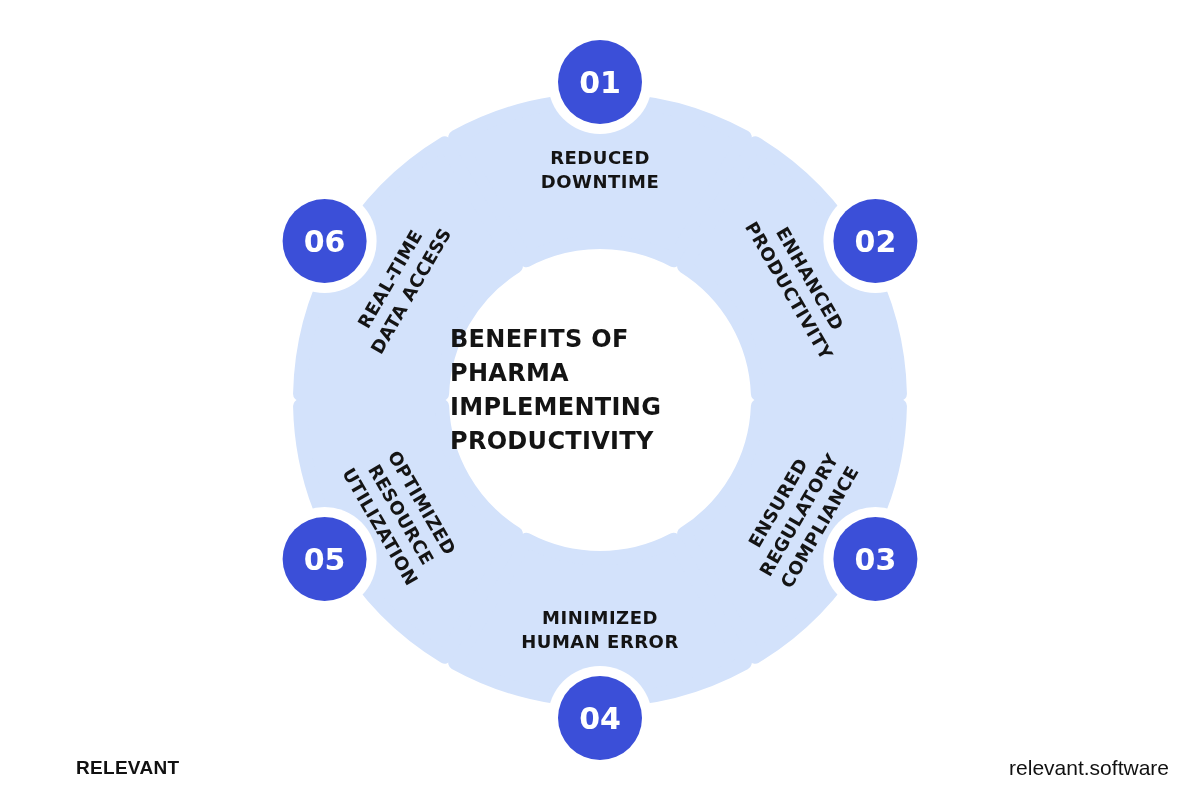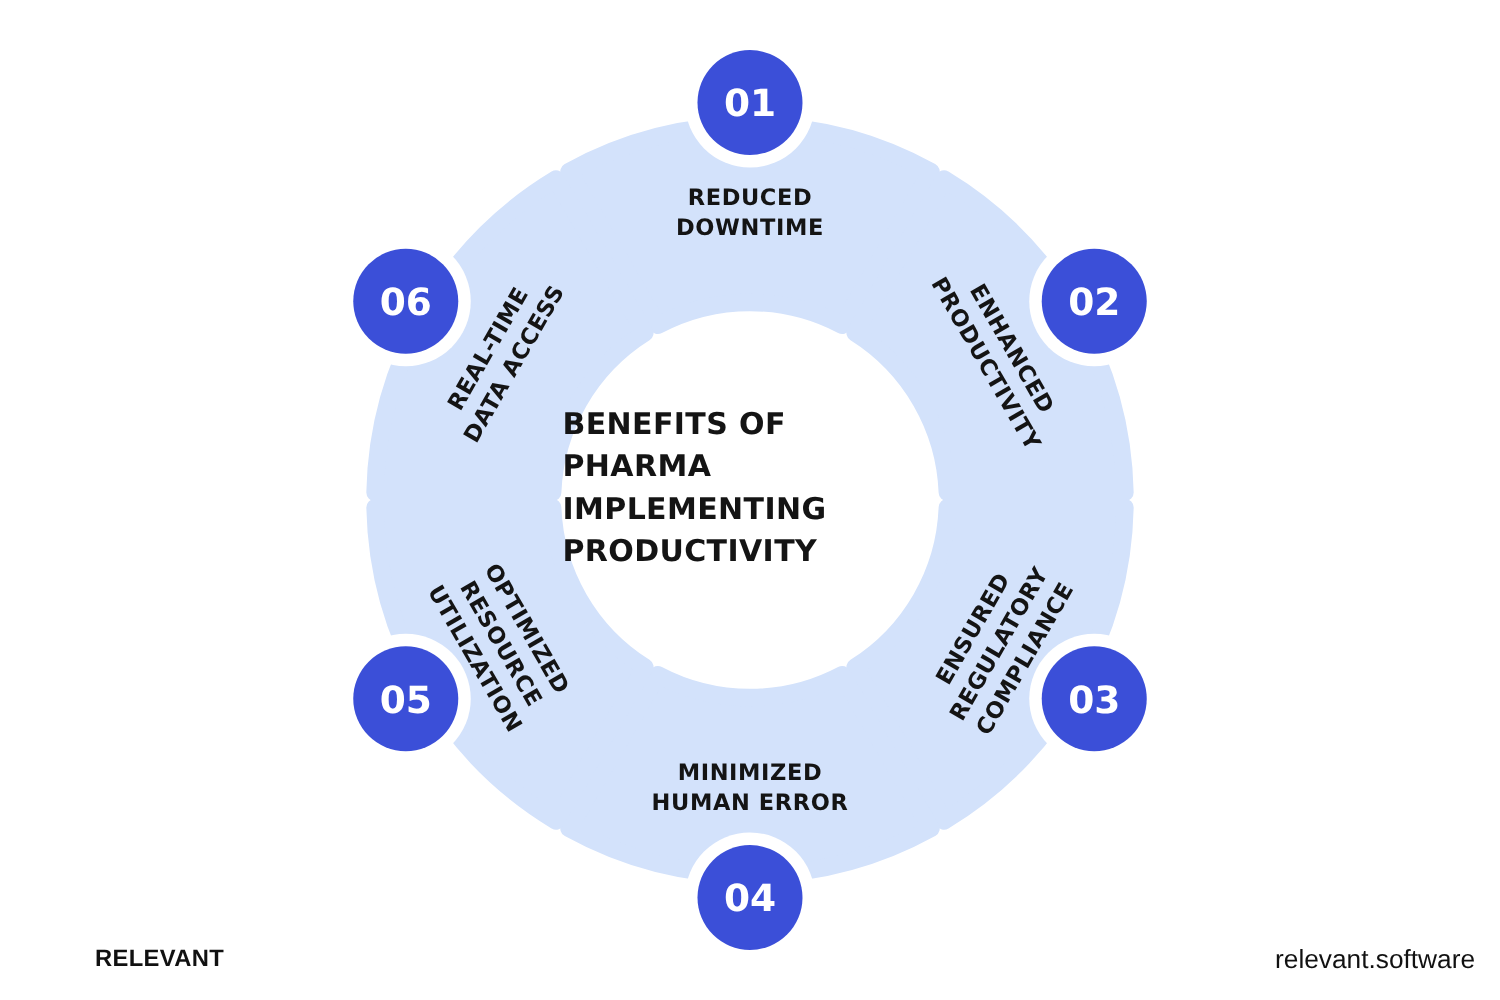--- a/index.html
+++ b/index.html
@@ -8,21 +8,21 @@
     svg.diagram { position: absolute; left: 0; top: 0; }
     .seg-label { font-family: "DejaVu Sans", sans-serif; font-weight: 700; font-size: 18px;
                  fill: #141414; letter-spacing: 0.5px; }
     .num { font-family: "DejaVu Sans", sans-serif; font-weight: 700; font-size: 30px; fill: #ffffff; }
     .center-title { position: absolute; left: 450px; top: 322px; width: 300px; text-align: left;
                     font-family: "DejaVu Sans", sans-serif; font-weight: 700; font-size: 24px;
                     line-height: 34px; color: #141414; letter-spacing: 0.3px; }
     .center-title span { display: block; }
     .brand { position: absolute; left: 28px; top: 757px; font-family: "Liberation Sans", sans-serif;
              font-weight: 700; font-size: 19px; color: #111; letter-spacing: 0.3px; margin-left: 48px; }
-    .site { position: absolute; right: 20px; top: 756px; font-family: "Liberation Sans", sans-serif;
+    .site { position: absolute; right: 31px; top: 756px; font-family: "Liberation Sans", sans-serif;
             font-size: 21px; color: #111; }
   </style>
 </head>
 <body>
 
 <svg class="diagram" width="1200" height="800" viewBox="0 0 1200 800">
   <g id="segments">
       <path d="M455.22580501948664,137.2445386528678 A300,300 0 0 1 744.7741949805135,137.2445386528678 L673.748141181864,260.2673564544782 A158,158 0 0 0 526.251858818136,260.2673564544782 Z" fill="#d3e2fb" stroke="#d3e2fb" stroke-width="14" stroke-linejoin="round"></path>
       <path d="M755.1658070194599,143.2441386608677 A300,300 0 0 1 899.9400019999733,394.0003999920001 L757.8860896393096,394.0014419726146 A158,158 0 0 0 684.1379484574456,266.26591448186355 Z" fill="#d3e2fb" stroke="#d3e2fb" stroke-width="14" stroke-linejoin="round"></path>
       <path d="M899.9400019999733,405.9996000079999 A300,300 0 0 1 755.1658070194599,656.7558613391323 L684.1379484574456,533.7340855181365 A158,158 0 0 0 757.8860896393096,405.9985580273854 Z" fill="#d3e2fb" stroke="#d3e2fb" stroke-width="14" stroke-linejoin="round"></path>

